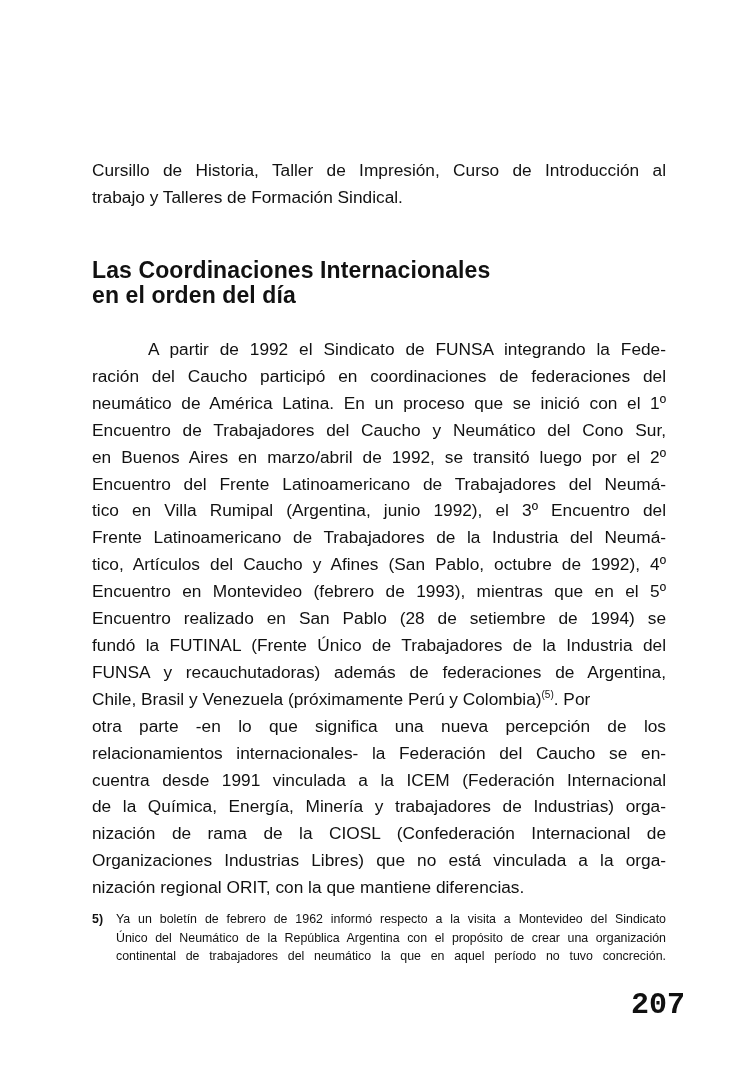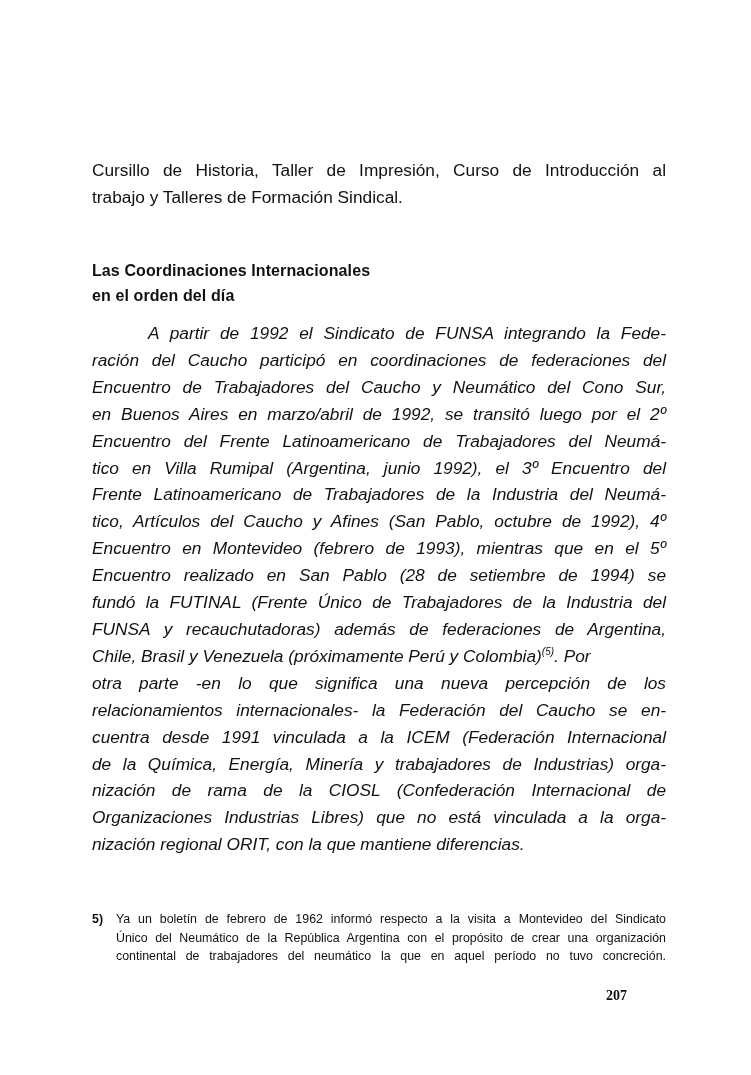--- a/index.html
+++ b/index.html
@@ -31,36 +31,35 @@
       display: block;
       text-align: justify;
       text-align-last: justify;
       white-space: nowrap;
     }
     .para .line.last {
       text-align-last: left;
     }
     .heading {
       margin: 0;
-      font-size: 16px;
+      font-size: 23px;
       line-height: 25px;
       font-weight: bold;
       letter-spacing: 0.1px;
     }
     .heading-wrap {
       position: absolute;
       left: 92px;
       top: 258px;
     }
     .body-para {
       position: absolute;
       left: 92px;
-      top: 320px;
+      top: 336px;
       width: 574px;
-      font-style: italic;
     }
     .indent {
       padding-left: 56px;
     }
     .footnote {
       position: absolute;
       left: 92px;
       top: 910px;
       width: 574px;
       font-size: 12.4px;
@@ -79,24 +78,24 @@
       display: block;
       text-align: justify;
       text-align-last: justify;
       white-space: nowrap;
     }
     .fn-text .line.last {
       text-align-last: justify;
     }
     .page-number {
       position: absolute;
-      left: 606px;
+      left: 631px;
       top: 988px;
-      font-family: Liberation Serif, serif;
-      font-size: 14px;
+      font-family: Liberation Mono, monospace;
+      font-size: 30px;
       font-weight: bold;
     }
     sup {
       font-size: 10px;
       line-height: 0;
       vertical-align: super;
     }
   </style>
 </head>
 <body>
@@ -112,20 +111,21 @@
   <h2 class="heading">
     <span style="display:block">Las Coordinaciones Internacionales</span>
     <span style="display:block">en el orden del día</span>
   </h2>
 </div>
 
 <div class="body-para">
   <p class="para">
     <span class="line indent">A partir de 1992 el Sindicato de FUNSA integrando la Fede-</span>
     <span class="line">ración del Caucho participó en coordinaciones de federaciones del</span>
+    <span class="line">neumático de América Latina. En un proceso que se inició con el 1º</span>
     <span class="line">Encuentro de Trabajadores del Caucho y Neumático del Cono Sur,</span>
     <span class="line">en Buenos Aires en marzo/abril de 1992, se transitó luego por el 2º</span>
     <span class="line">Encuentro del Frente Latinoamericano de Trabajadores del Neumá-</span>
     <span class="line">tico en Villa Rumipal (Argentina, junio 1992), el 3º Encuentro del</span>
     <span class="line">Frente Latinoamericano de Trabajadores de la Industria del Neumá-</span>
     <span class="line">tico, Artículos del Caucho y Afines (San Pablo, octubre de 1992), 4º</span>
     <span class="line">Encuentro en Montevideo (febrero de 1993), mientras que en el 5º</span>
     <span class="line">Encuentro realizado en San Pablo (28 de setiembre de 1994) se</span>
     <span class="line">fundó la FUTINAL (Frente Único de Trabajadores de la Industria del</span>
     <span class="line">FUNSA y recauchutadoras) además de federaciones de Argentina,</span>

